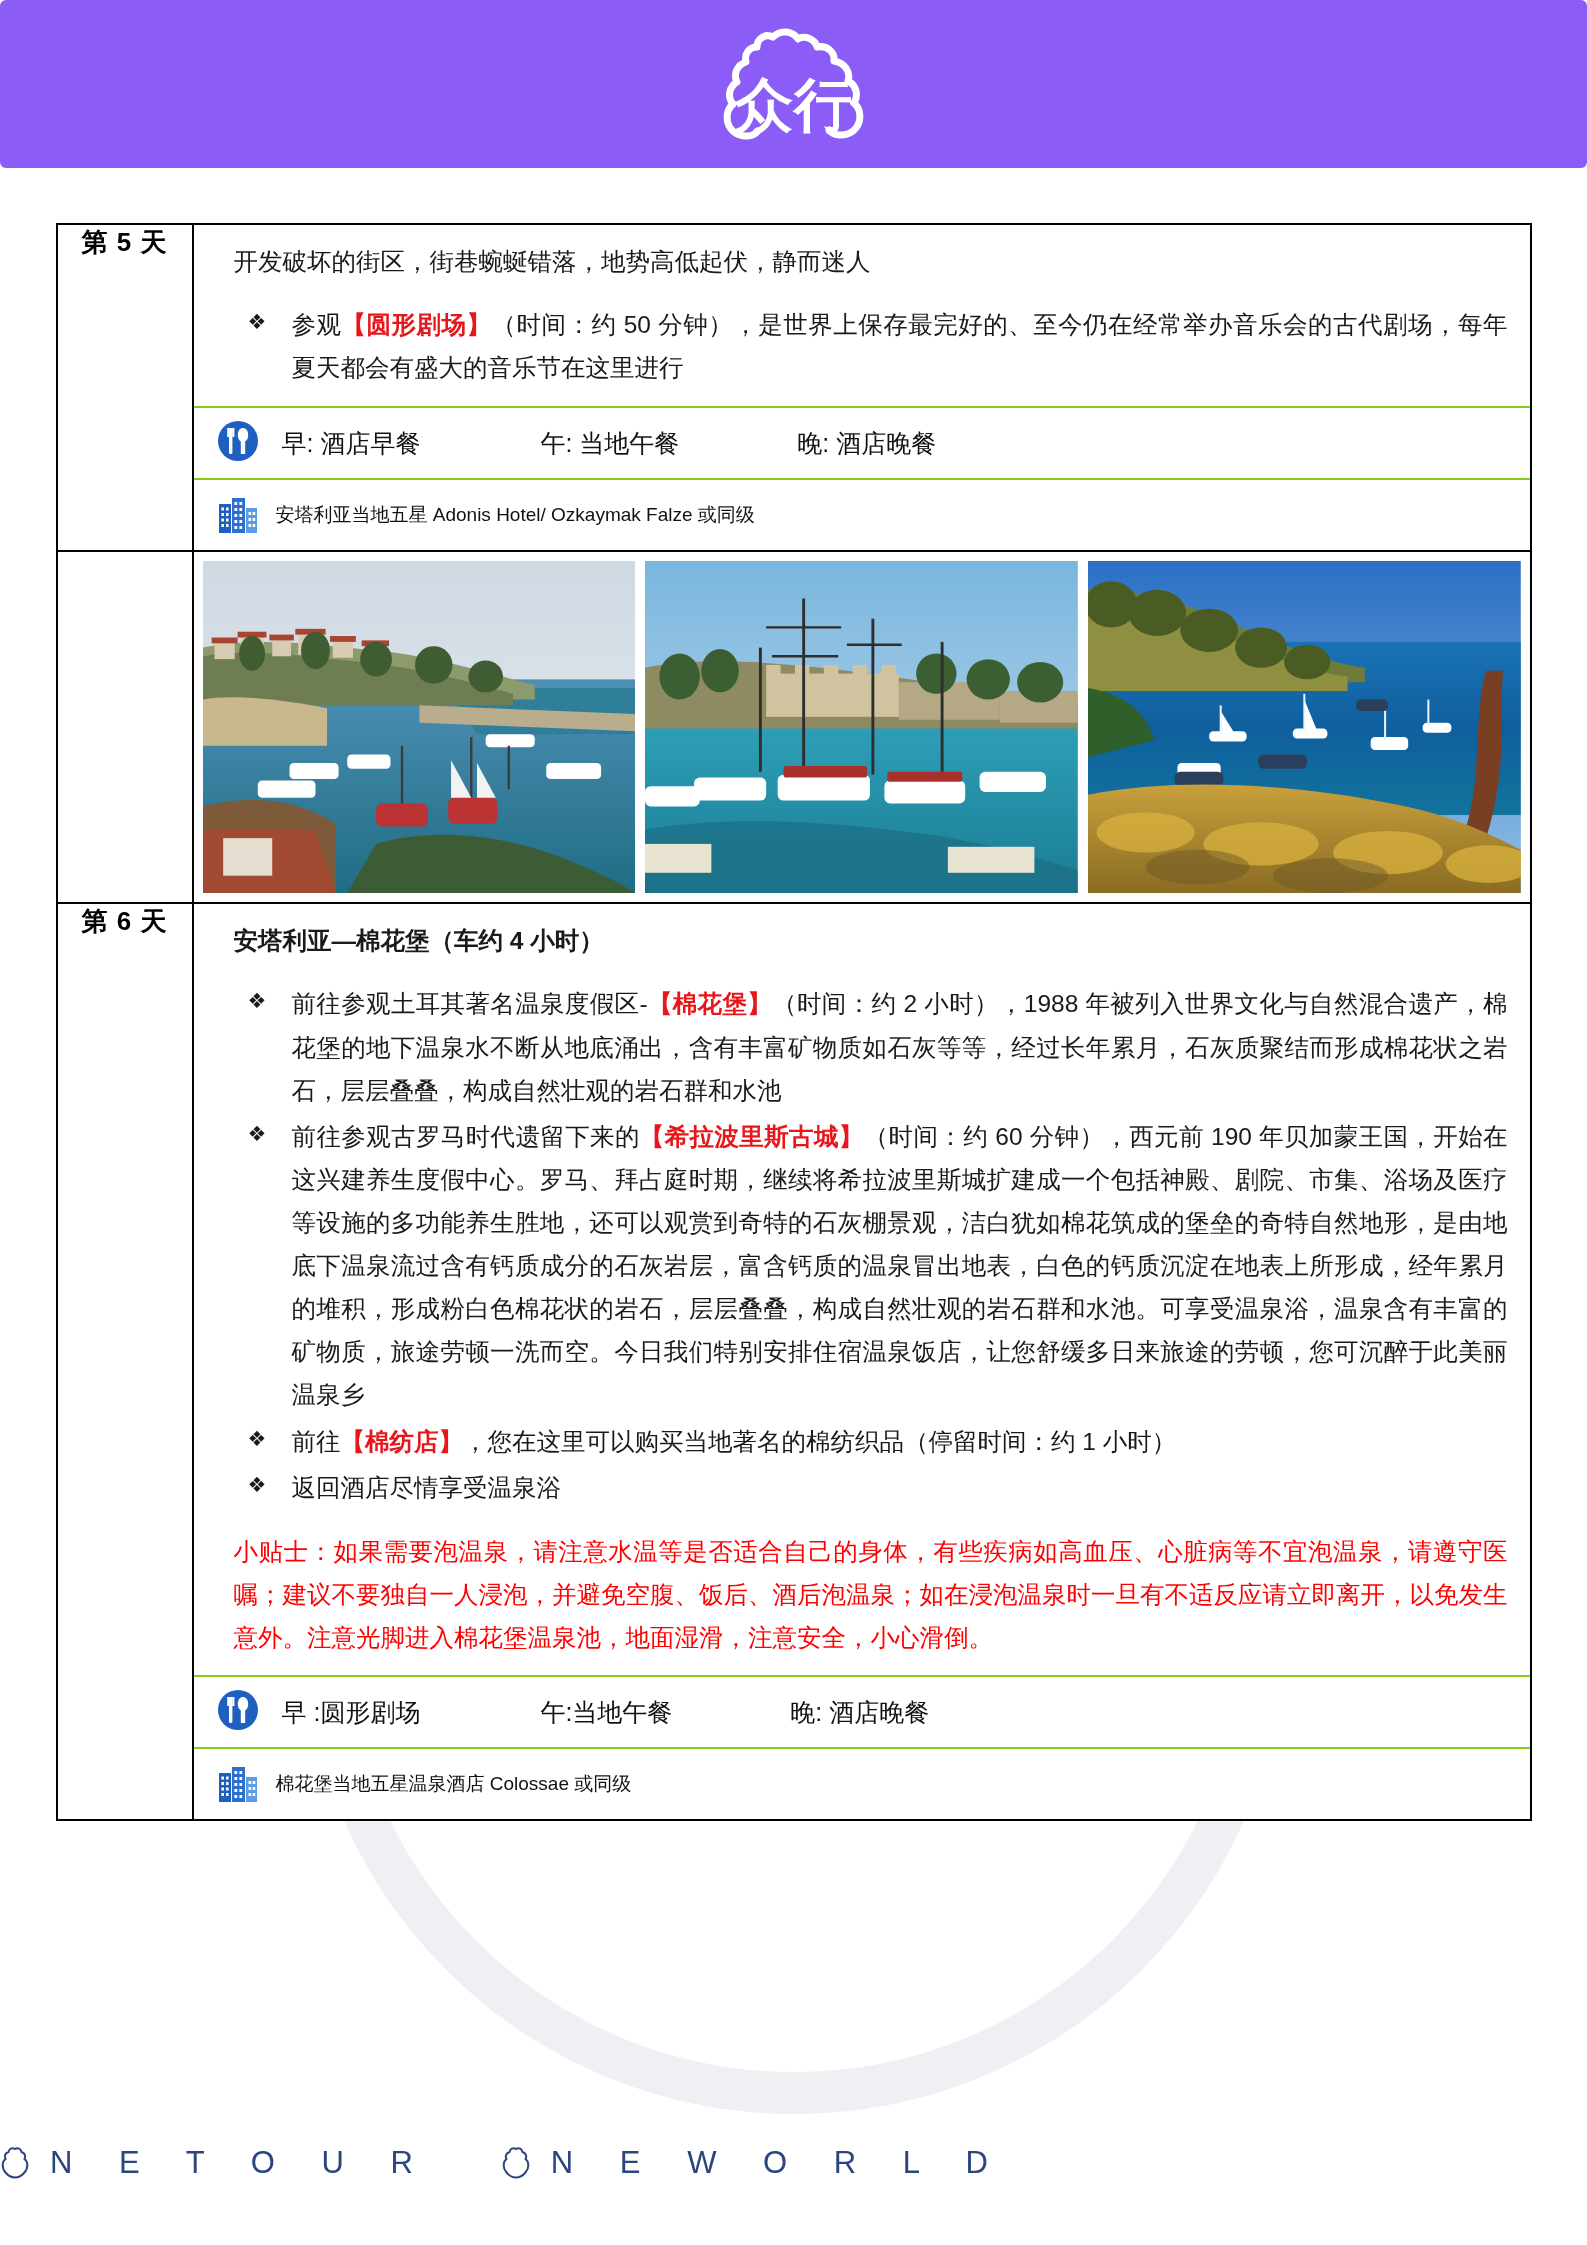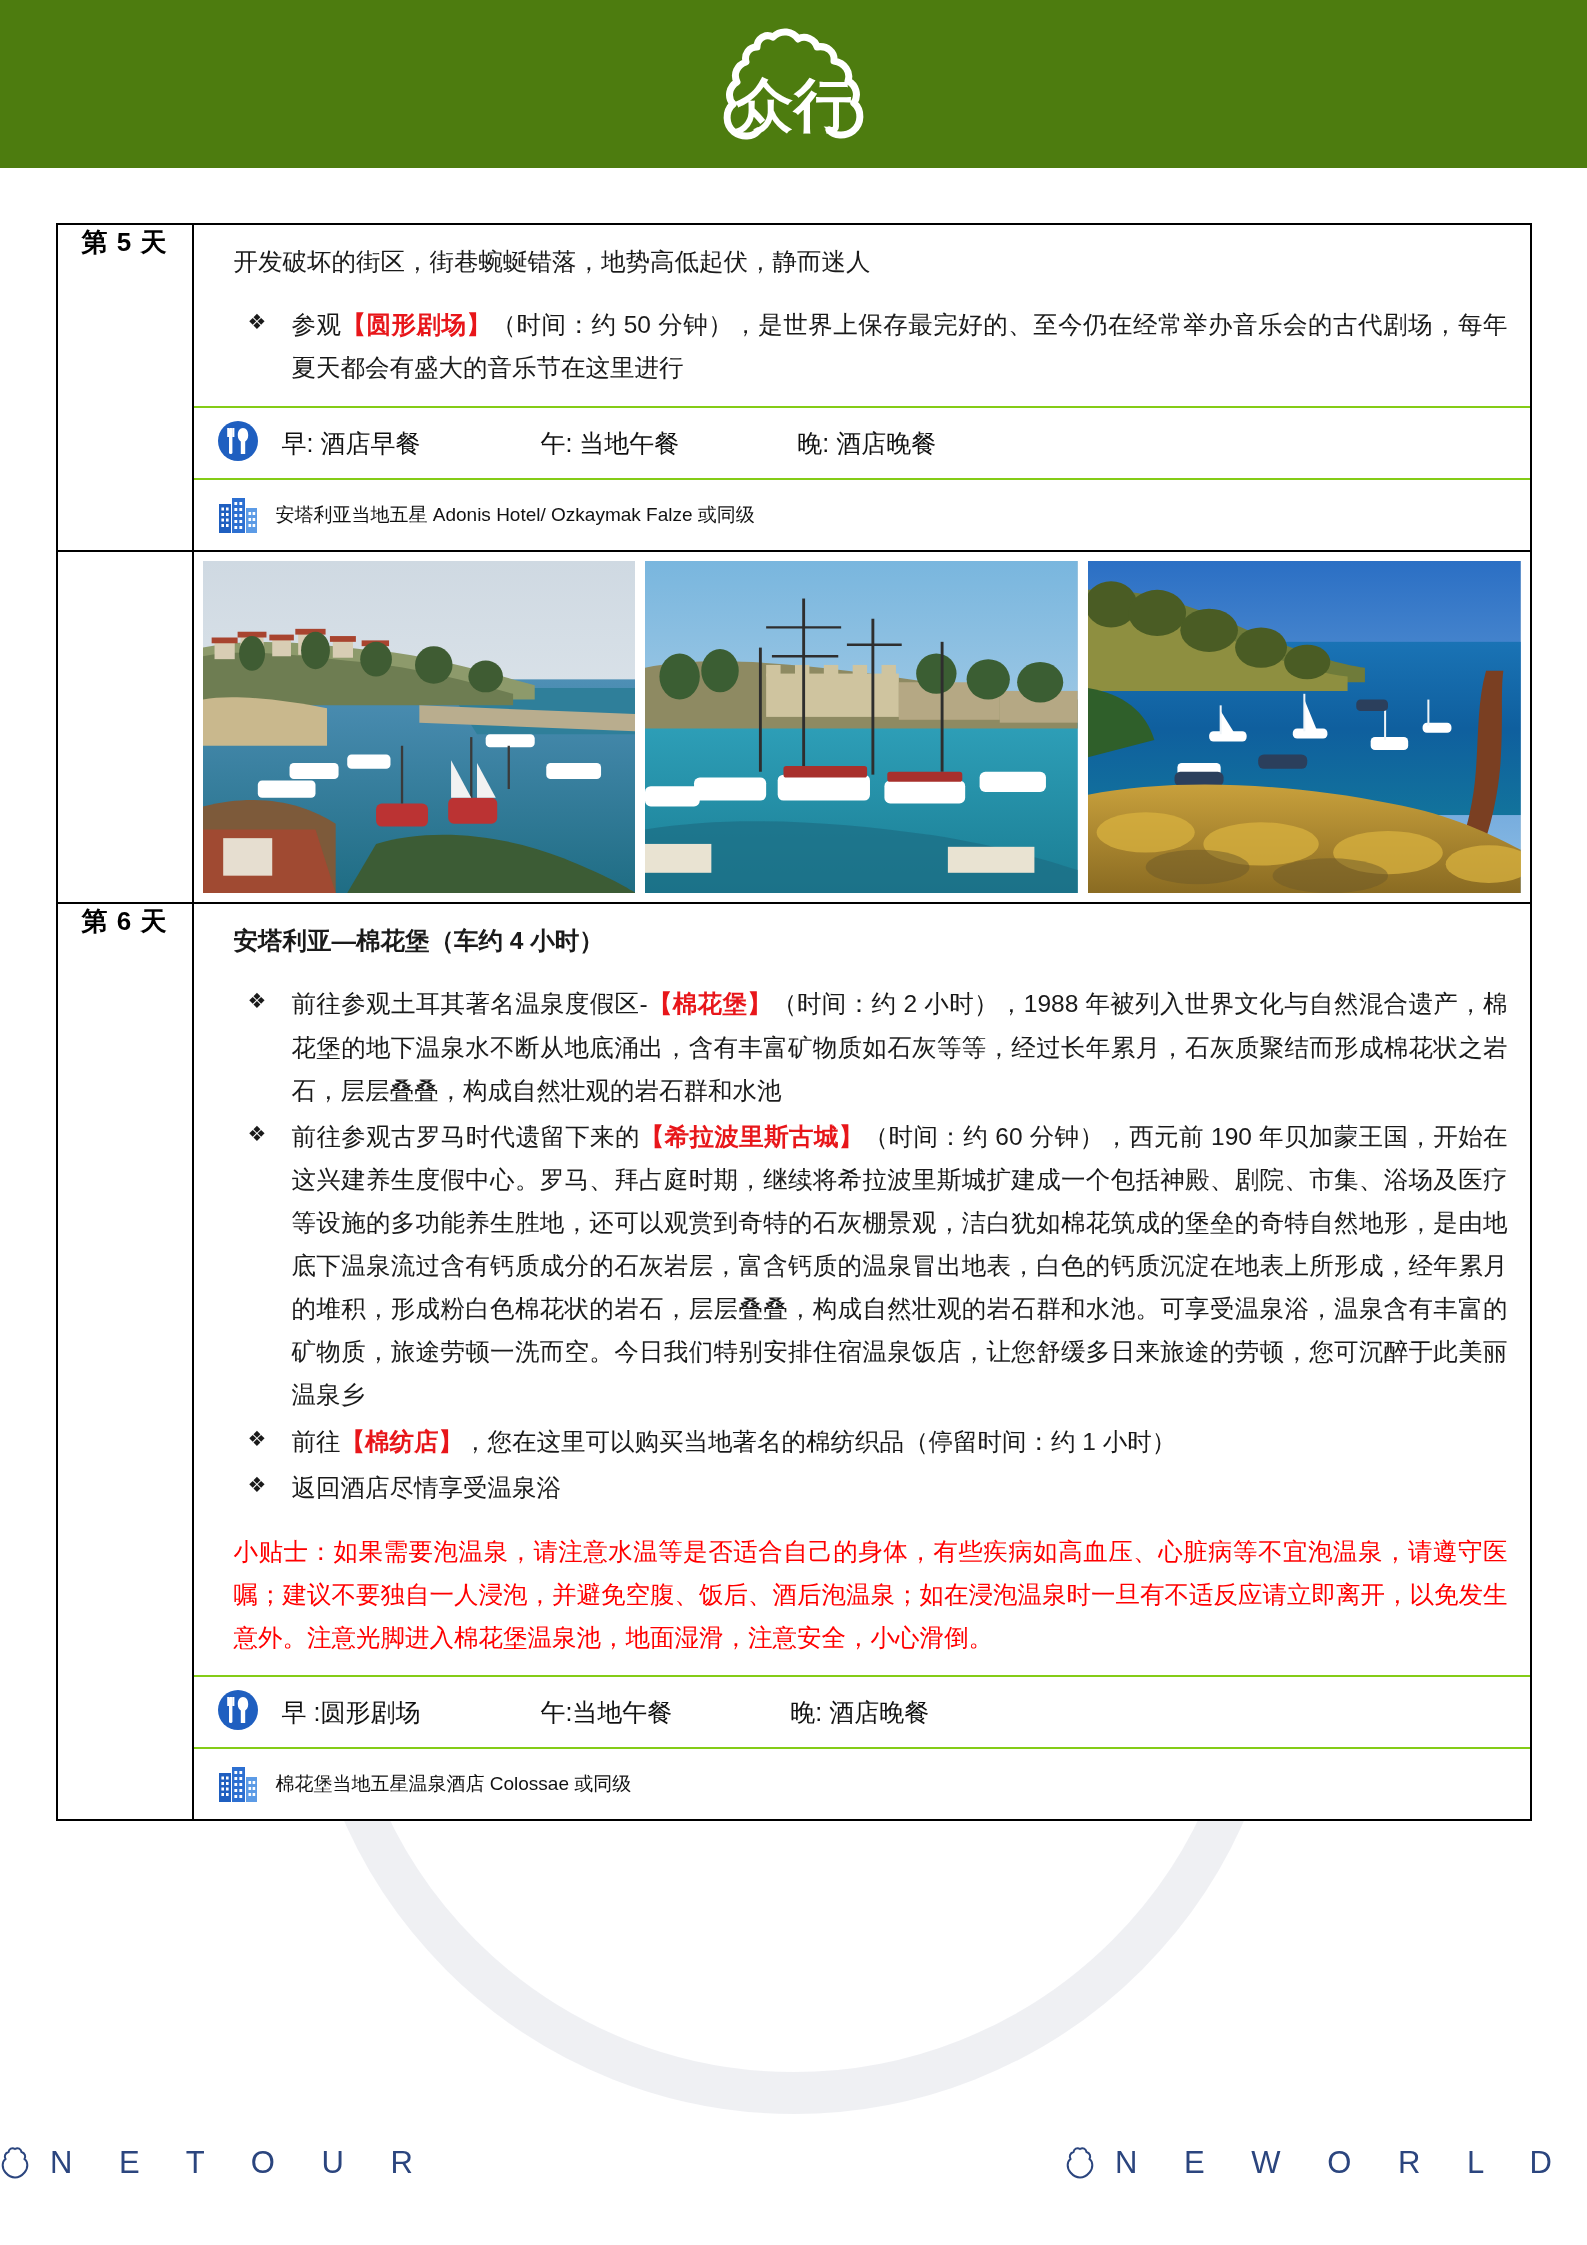--- a/index.html
+++ b/index.html
@@ -28,23 +28,24 @@
     border-radius:50% 50% 46% 46%;
     border:30px solid rgba(228,231,236,.45);
     border-bottom-color:transparent;
     pointer-events:none;z-index:0;
   }
 
   
   .banner{
     position:relative;z-index:3;
     height:168px;width:100%;
-    background:#4d7c0f;
+    background:#8b5cf6;
     display:flex;align-items:center;justify-content:center;
     box-sizing:border-box;
+    border-radius:6px;
   }
   .banner-inner{display:flex;align-items:flex-end;gap:18px;transform:translateY(4px);}
   .logo-mark{position:relative;width:186px;height:126px;}
   .logo-mark svg{display:block;}
   .logo-right{display:flex;flex-direction:column;align-items:center;gap:4px;padding-bottom:16px;}
   .slogan{
     color:#fff;font-size:45px;font-weight:700;letter-spacing:3px;
     line-height:1;white-space:nowrap;
   }
   .slogan-pinyin{
@@ -138,22 +139,22 @@
   .ph{
     position:relative;overflow:hidden;
     height:332px;flex:1 1 0;
     background:#cfd8dc;
   }
   .ph svg{position:absolute;inset:0;width:100%;height:100%;display:block;}
 
   
   .footer{
     position:absolute;left:0;right:16px;bottom:64px;z-index:3;
-    display:flex;align-items:center;justify-content:space-between;
-    gap:96px;
+    display:flex;align-items:center;justify-content:flex-start;
+    gap:69px;
   }
   .fgroup{display:flex;align-items:center;gap:20px;}
   .fglyph{width:30px;height:34px;flex:0 0 auto;}
   .ftext{
     color:#2B457E;font-size:31px;letter-spacing:19px;
     font-weight:400;white-space:nowrap;
   }
 </style>
 </head>
 <body>

